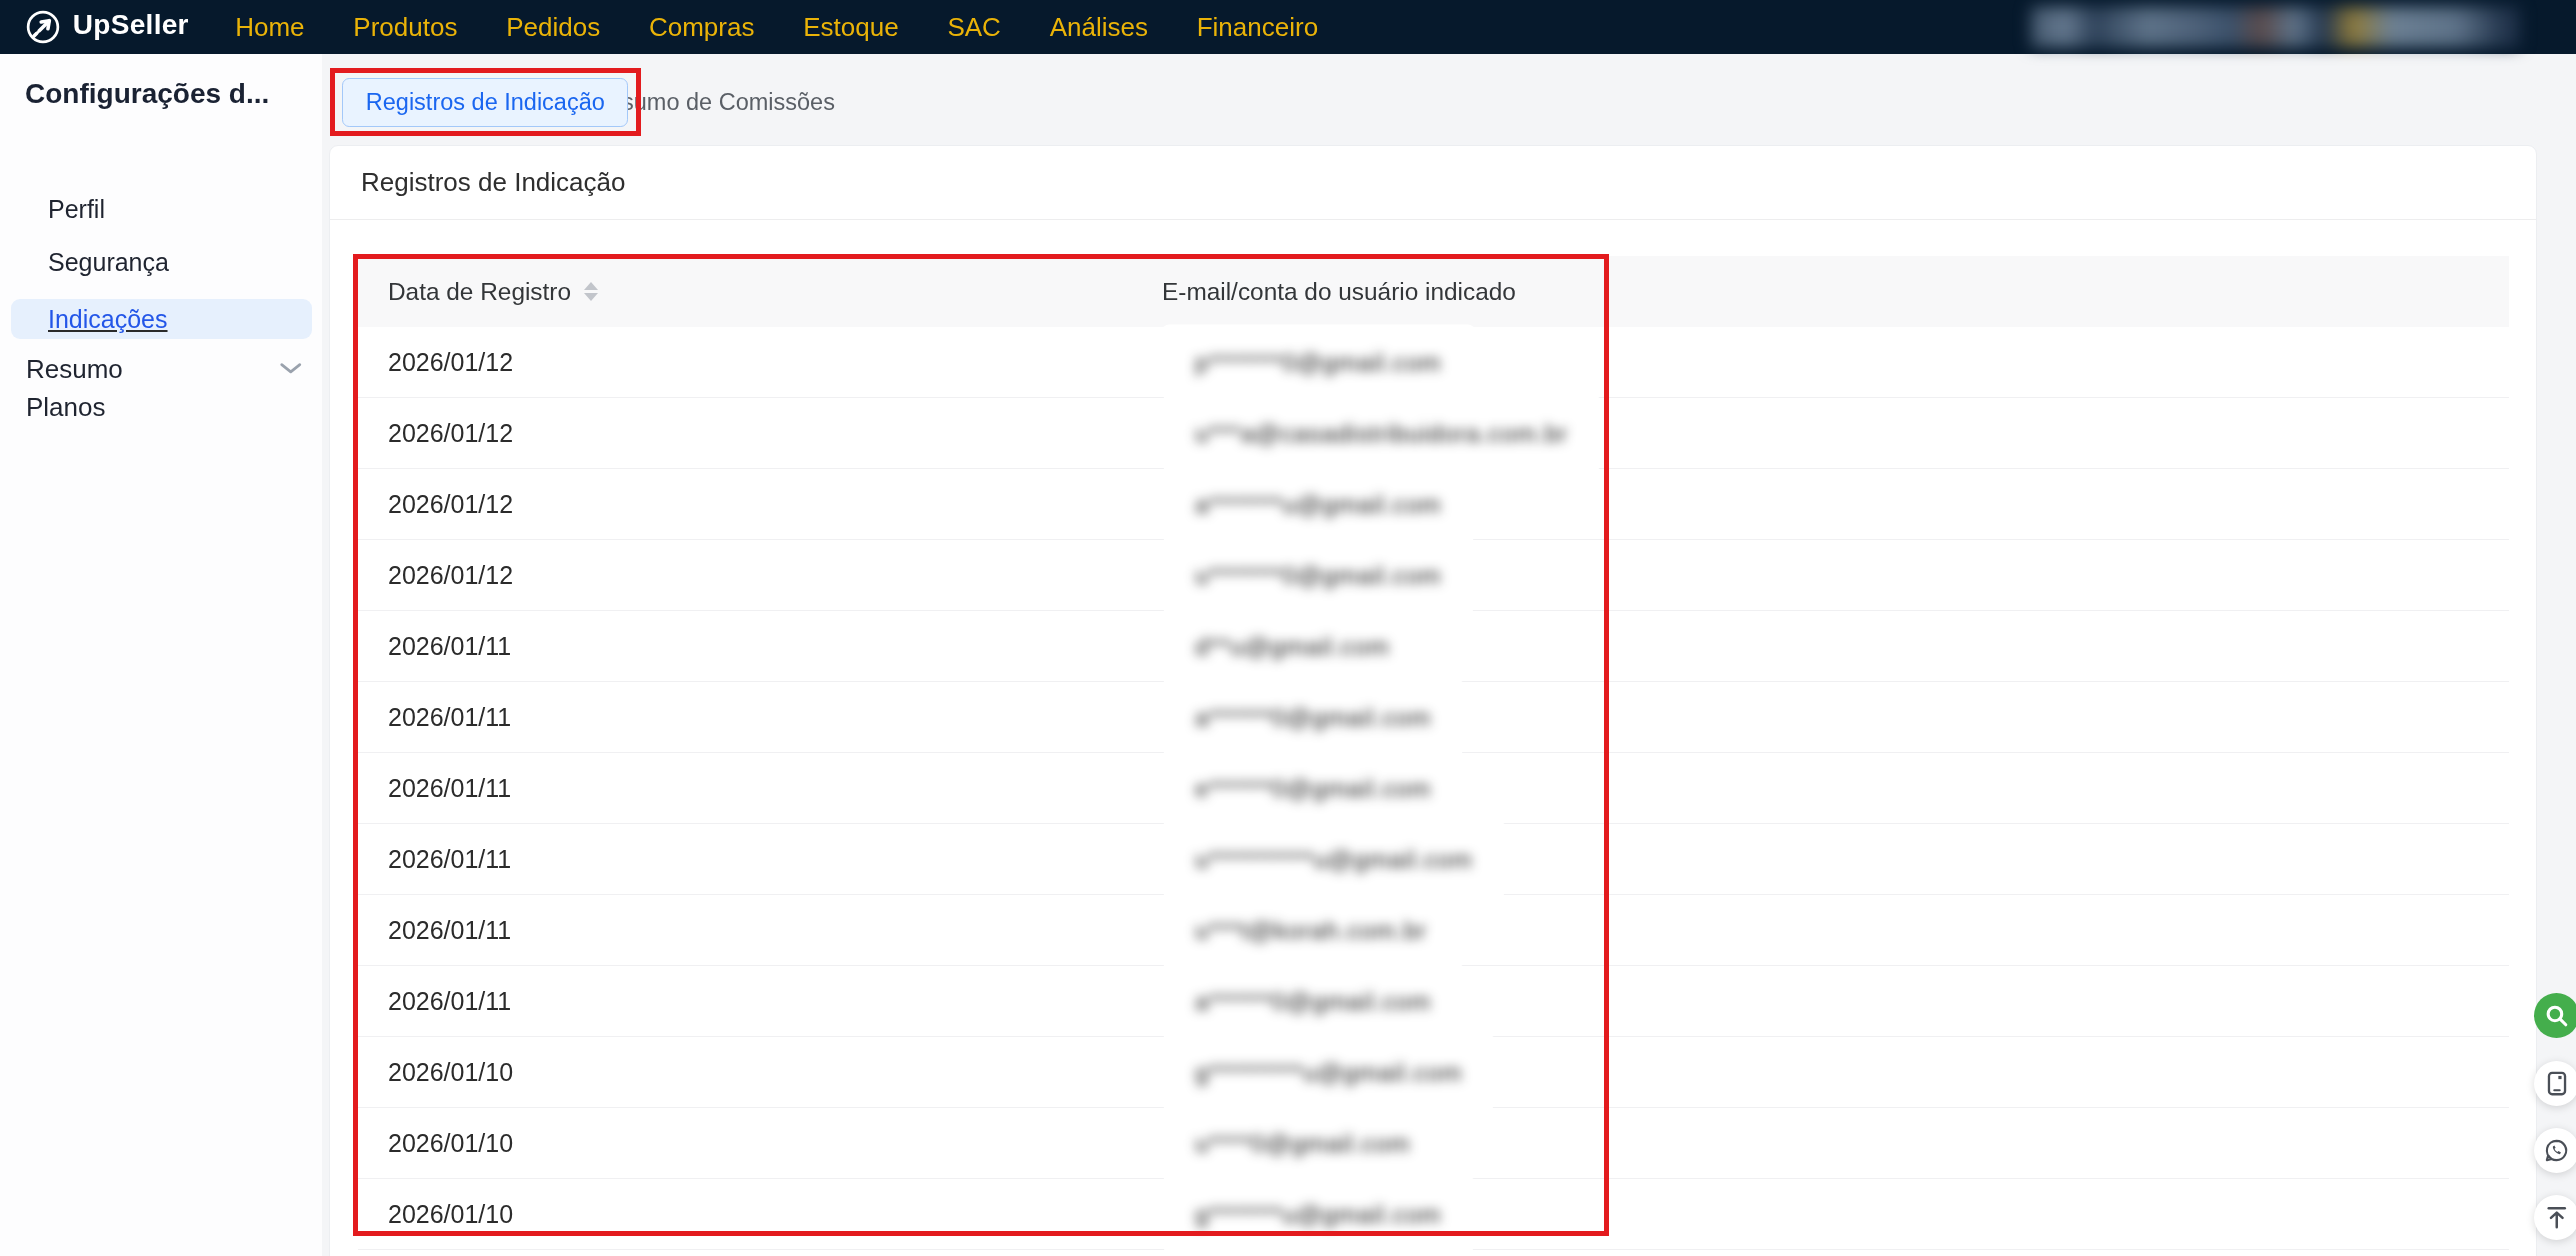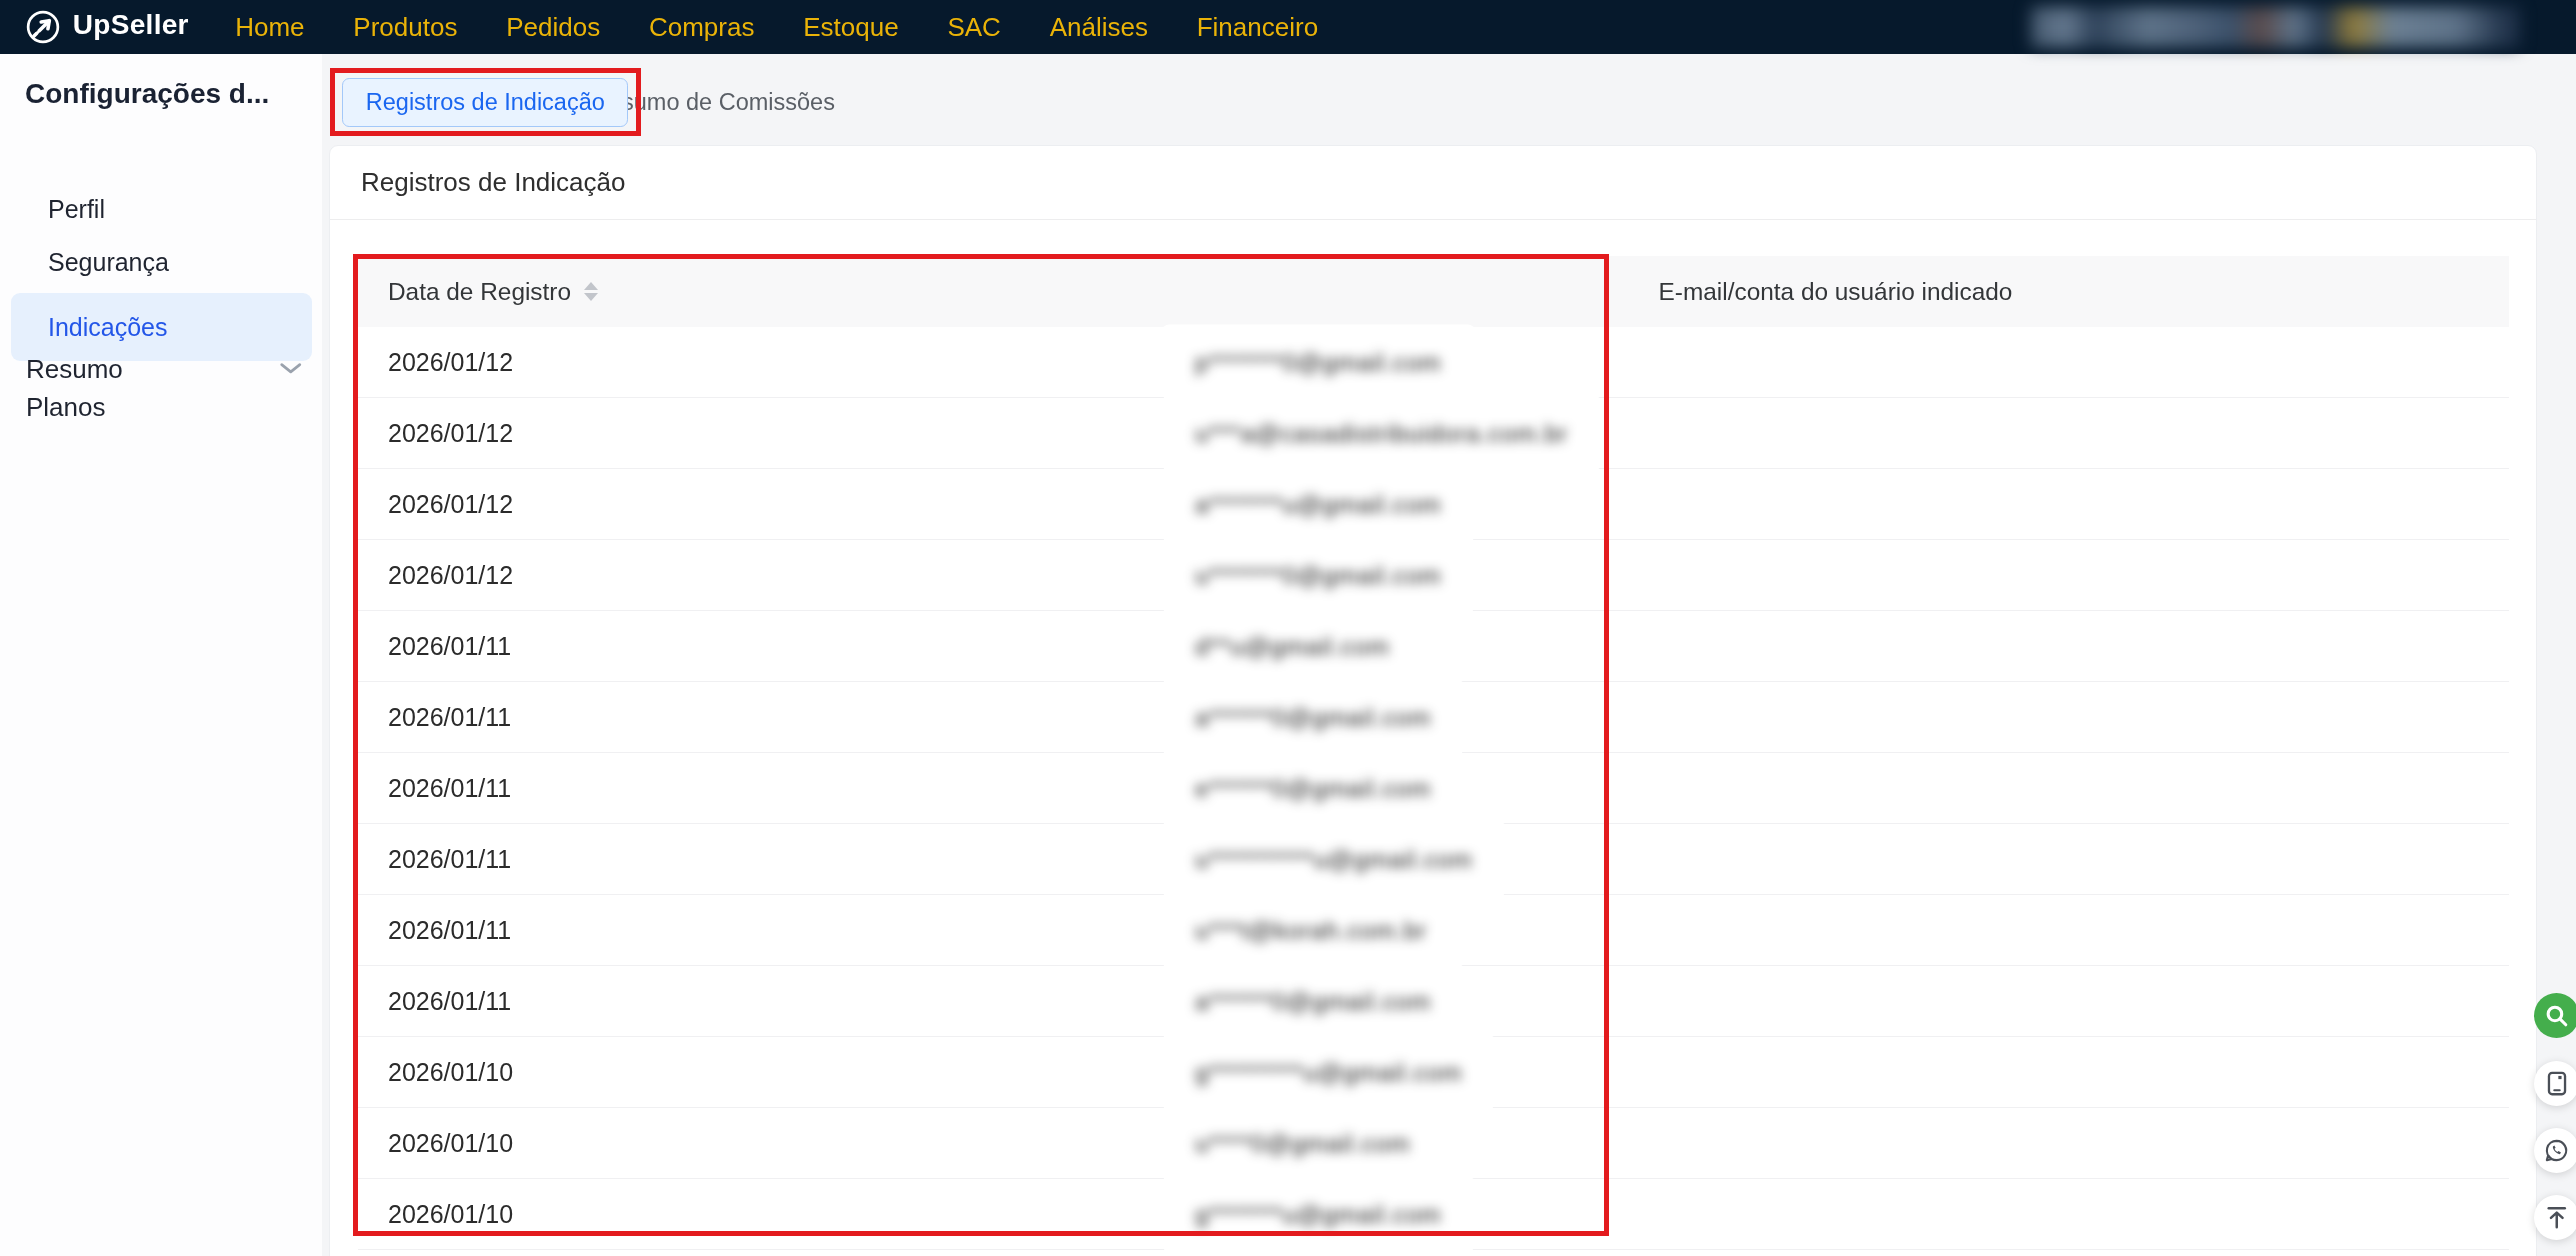--- a/index.html
+++ b/index.html
@@ -40,21 +40,21 @@
   }
   .side-item { position:absolute; left:0; width:322px; height:51px; display:flex; align-items:center; cursor:pointer; }
   .side-item .lbl { font-size:26px; color:#1f2430; }
   .side-item.top-lvl .lbl { margin-left:26px; }
   .side-item.sub .lbl { margin-left:48px; font-size:25px; }
   .side-item.blue .lbl { color:#2356e8; }
   .side-item .chev { position:absolute; right:20px; }
   .item-minha  { top:76px; }
   .item-perfil { top:130px; }
   .item-seg    { top:183px; }
-  .item-ind    { top:239px; height:68px; }
+  .item-ind    { top:245px; height:40px;text-decoration:underline; }
   .item-ind .pill {
     position:absolute; left:11px; right:10px; top:0; bottom:0;
     background:#e6f0fd; border-radius:9px;
   }
   .item-ind .lbl { position:relative; color:#2356e8; }
   .item-fat    { top:290px; }
   .item-plan   { top:328px; }
 
   
   .tab-redbox {
@@ -83,21 +83,21 @@
     border-bottom:1.8px solid #ededee;
   }
   .card-title { font-size:26px; color:#2e2e2e; }
 
   .table-wrap { margin:36px 27px 0 28px; position:relative; }
   .thead {
     display:flex; height:71px; background:#f8f8f9; align-items:center;
   }
   .th { font-size:24.4px; color:#333639; display:flex; align-items:center; }
   .th-date { width:804px; padding-left:30px; cursor:pointer; }
-  .th-email { flex:1;justify-content:center; }
+  .th-email { flex:1; }
   .sorter { display:inline-flex; flex-direction:column; margin-left:12.7px; gap:2.7px; }
   .sorter .tri { width:0; height:0; border-left:7.2px solid transparent; border-right:7.2px solid transparent; }
   .tri-up   { border-bottom:8.1px solid #c2c5cb; }
   .tri-down { border-top:8.1px solid #c2c5cb; }
 
   .trow { display:flex; height:71px; align-items:center; border-bottom:1.8px solid #f0f0f2; }
   .td-date { width:804px; padding-left:30px; font-size:25px; color:#2b2b2b; }
   .td-email { flex:1; position:relative; height:100%; }
   .email-patch {
     position:absolute; left:0; top:50%; transform:translateY(-50%);

